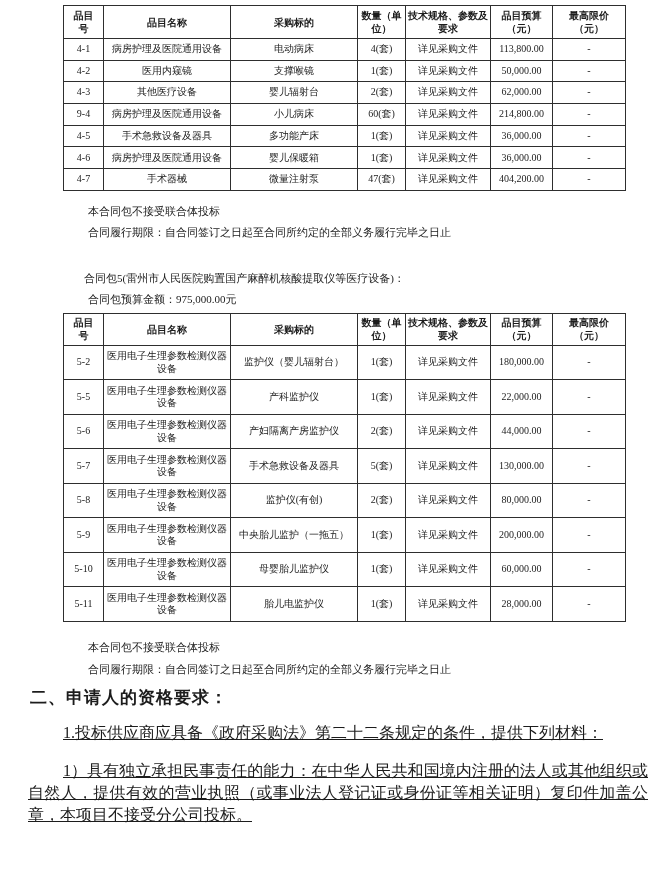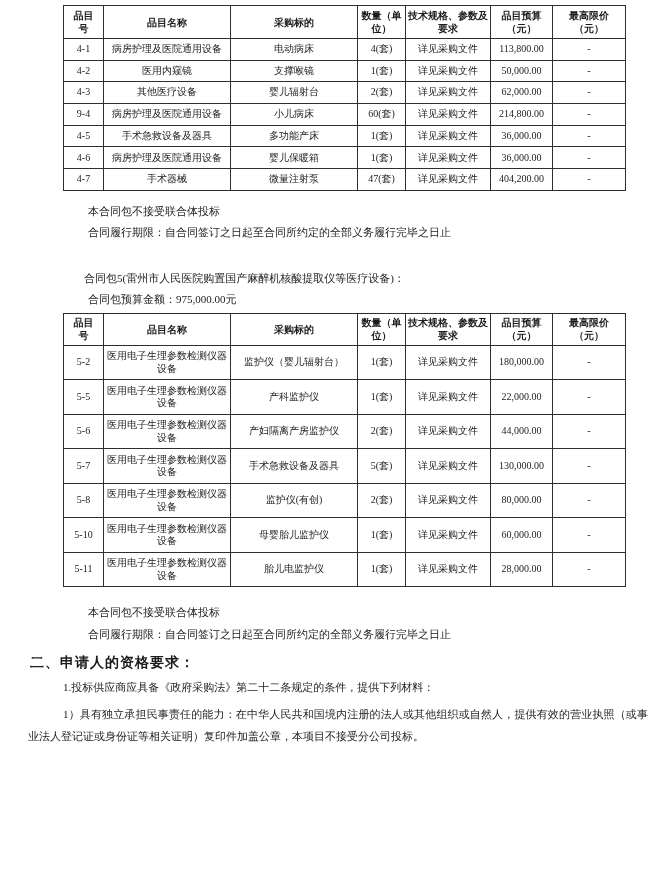--- a/index.html
+++ b/index.html
@@ -43,31 +43,32 @@
   .midtext { margin: 10px 0 0 88px; font-size: 11px; line-height: 21.5px; }
   .midtext p { margin: 0; }
   .midtext p.shift { margin-left: -4px; margin-top: 24px; }
   .notes2 { margin: 14px 0 0 88px; font-size: 11px; line-height: 22px; }
   .notes2 p { margin: 0; }
 
   
   .section { margin: 9px 14px 0 28px; }
   .section h2 {
     margin: 0 0 0 2px;
-    font-size: 14px;
+    font-size: 17px;
     font-weight: bold;
     letter-spacing: 1px;
     line-height: 17px;
   }
   .section p.para {
-    margin: 5px 0 0 0;
-    font-size: 11px;
+    margin: 16px 0 0 0;
+    font-size: 16px;
     line-height: 22px;
     text-align: justify;
     text-indent: 35px;
+    text-decoration: underline;
   }
 </style>
 </head>
 <body>
 
 <div class="page">
 
   <table class="items t1">
     <colgroup>
       <col style="width:40px">
@@ -239,20 +240,30 @@
           <td>5-8</td>
           <td>医用电子生理参数检测仪器
 设备</td>
           <td>监护仪(有创)</td>
           <td>2(套)</td>
           <td>详见采购文件</td>
           <td class="num">80,000.00</td>
           <td class="dash">-</td>
         </tr>
         <tr>
+          <td>5-9</td>
+          <td>医用电子生理参数检测仪器
+设备</td>
+          <td>中央胎儿监护（一拖五）</td>
+          <td>1(套)</td>
+          <td>详见采购文件</td>
+          <td class="num">200,000.00</td>
+          <td class="dash">-</td>
+        </tr>
+        <tr>
           <td>5-10</td>
           <td>医用电子生理参数检测仪器
 设备</td>
           <td>母婴胎儿监护仪</td>
           <td>1(套)</td>
           <td>详见采购文件</td>
           <td class="num">60,000.00</td>
           <td class="dash">-</td>
         </tr>
         <tr>

